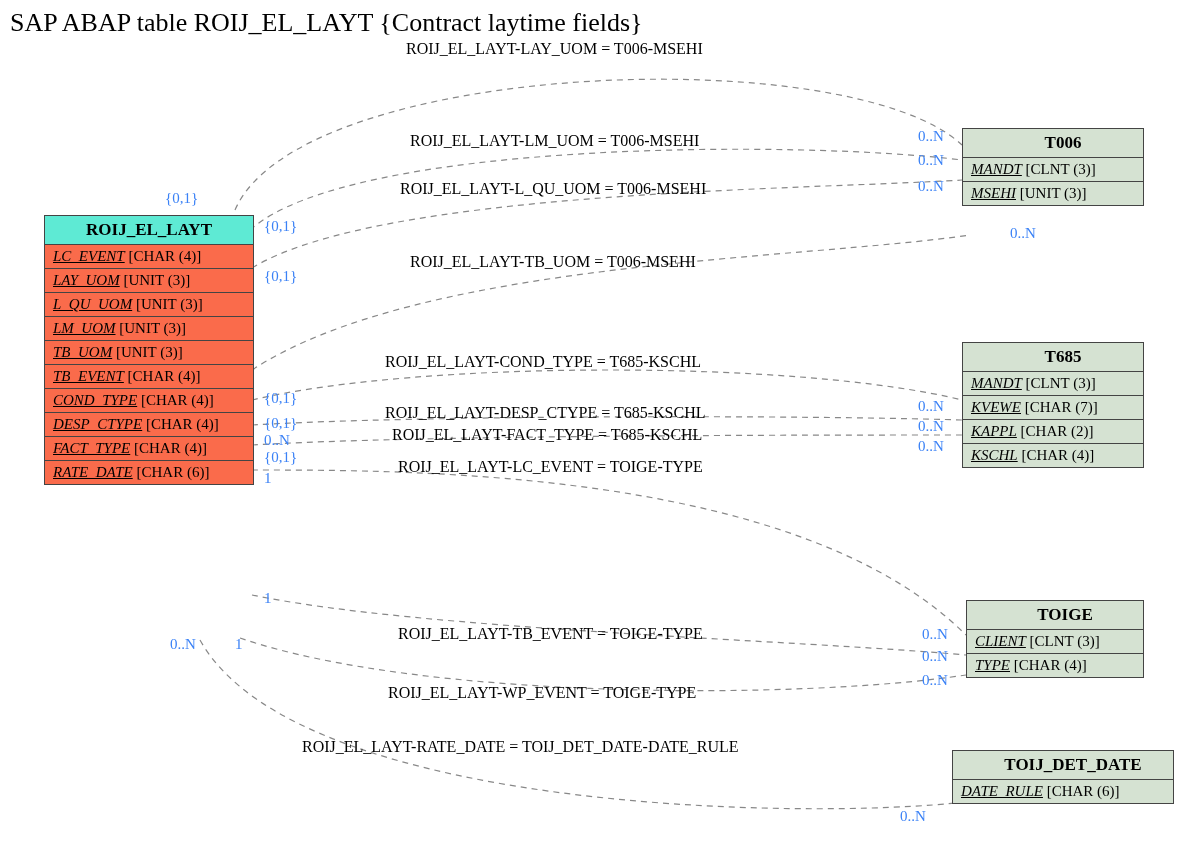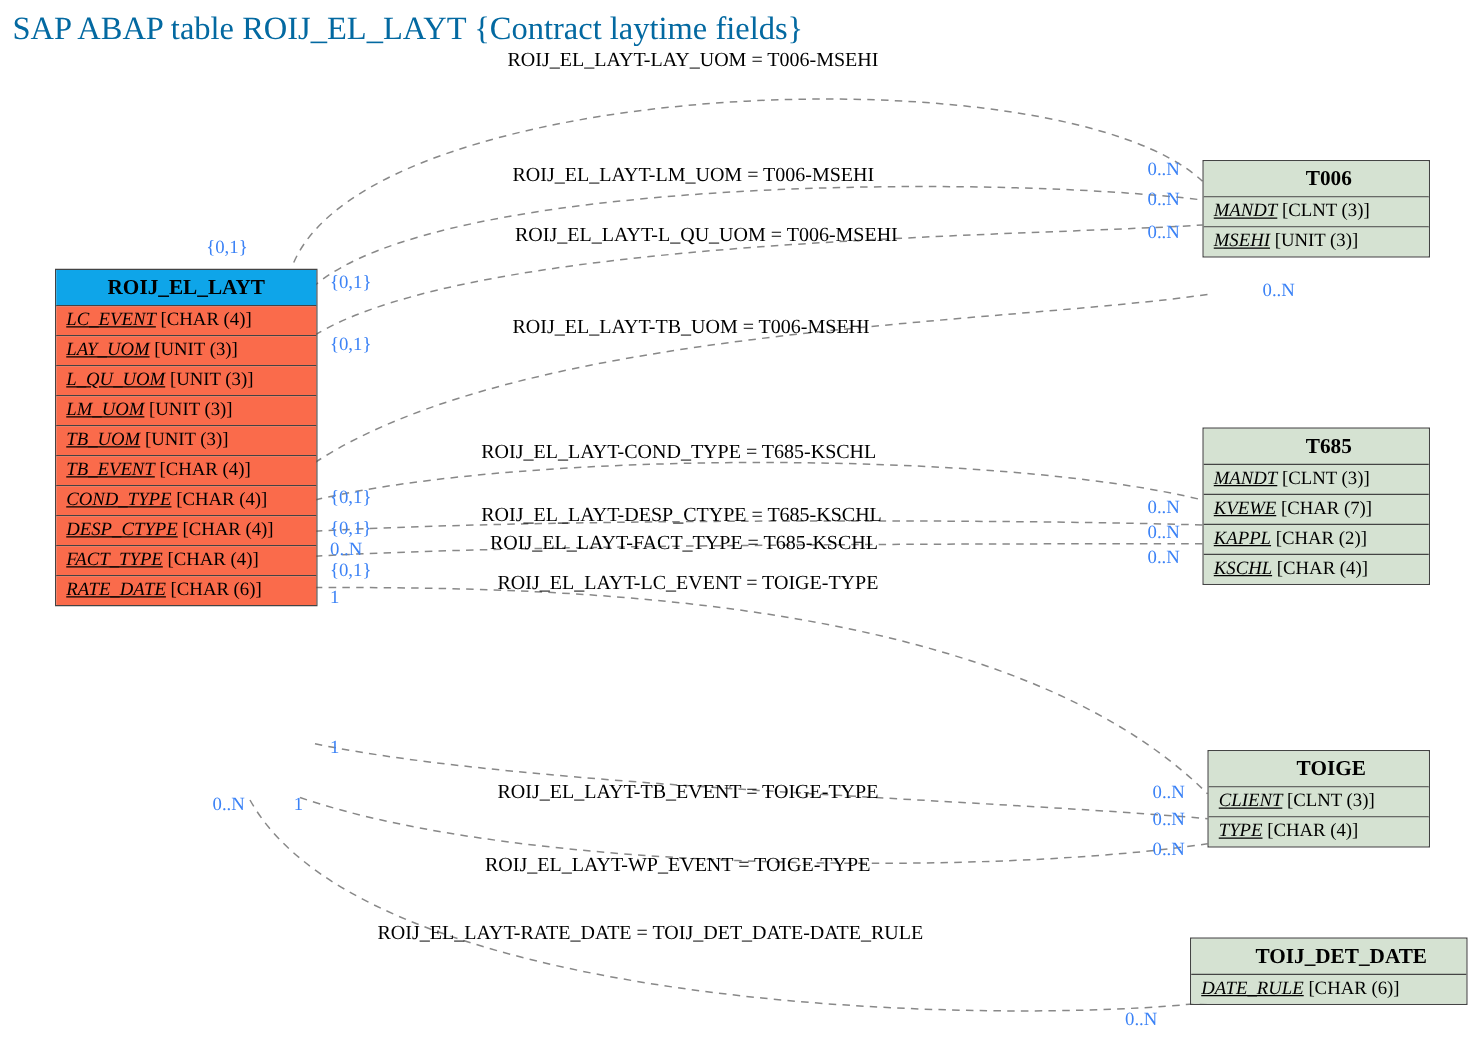--- a/index.html
+++ b/index.html
@@ -10,21 +10,21 @@
     width: 1185px;
     height: 844px;
     position: relative;
     overflow: hidden;
   }
   .title {
     position: absolute;
     top: 8px;
     left: 10px;
     font-size: 26px;
-    color: #0369a1;
+    color: #000000;
   }
   .entity {
     position: absolute;
     border: 1px solid #444;
   }
   .entity-header {
     font-weight: bold;
     text-align: center;
     padding: 4px 8px;
     border-bottom: 1px solid #444;
@@ -32,21 +32,21 @@
   }
   .entity-row {
     padding: 3px 8px;
     border-bottom: 1px solid #444;
     font-size: 15px;
     white-space: nowrap;
   }
   .entity-row:last-child { border-bottom: none; }
   .fname { font-style: italic; text-decoration: underline; }
   .ftype { }
-  .orange .entity-header { background: #0ea5e9; }
+  .orange .entity-header { background: #5eead4; }
   .orange .entity-row { background: #fa6b4b; }
   .green .entity-header { background: #d5e2d2; padding-left: 28px; }
   .green .entity-row { background: #d5e2d2; }
   svg.lines {
     position: absolute;
     top: 0; left: 0;
     width: 1185px;
     height: 844px;
     pointer-events: none;
   }
@@ -123,21 +123,21 @@
   <div class="entity-row"><span class="fname">TYPE</span> <span class="ftype">[CHAR (4)]</span></div>
 </div>
 
 <div class="entity green" style="left:952px; top:750px; width:220px;">
   <div class="entity-header">TOIJ_DET_DATE</div>
   <div class="entity-row"><span class="fname">DATE_RULE</span> <span class="ftype">[CHAR (6)]</span></div>
 </div>
 
 <div class="rel-label" style="left:406px; top:40px;">ROIJ_EL_LAYT-LAY_UOM = T006-MSEHI</div>
 <div class="rel-label" style="left:410px; top:132px;">ROIJ_EL_LAYT-LM_UOM = T006-MSEHI</div>
-<div class="rel-label" style="left:412px; top:180px;">ROIJ_EL_LAYT-L_QU_UOM = T006-MSEHI</div>
+<div class="rel-label" style="left:400px; top:180px;">ROIJ_EL_LAYT-L_QU_UOM = T006-MSEHI</div>
 <div class="rel-label" style="left:410px; top:253px;">ROIJ_EL_LAYT-TB_UOM = T006-MSEHI</div>
 <div class="rel-label" style="left:385px; top:353px;">ROIJ_EL_LAYT-COND_TYPE = T685-KSCHL</div>
 <div class="rel-label" style="left:385px; top:404px;">ROIJ_EL_LAYT-DESP_CTYPE = T685-KSCHL</div>
 <div class="rel-label" style="left:392px; top:426px;">ROIJ_EL_LAYT-FACT_TYPE = T685-KSCHL</div>
 <div class="rel-label" style="left:398px; top:458px;">ROIJ_EL_LAYT-LC_EVENT = TOIGE-TYPE</div>
 <div class="rel-label" style="left:398px; top:625px;">ROIJ_EL_LAYT-TB_EVENT = TOIGE-TYPE</div>
 <div class="rel-label" style="left:388px; top:684px;">ROIJ_EL_LAYT-WP_EVENT = TOIGE-TYPE</div>
 <div class="rel-label" style="left:302px; top:738px;">ROIJ_EL_LAYT-RATE_DATE = TOIJ_DET_DATE-DATE_RULE</div>
 
 <div class="card" style="left:165px; top:190px;">{0,1}</div>

